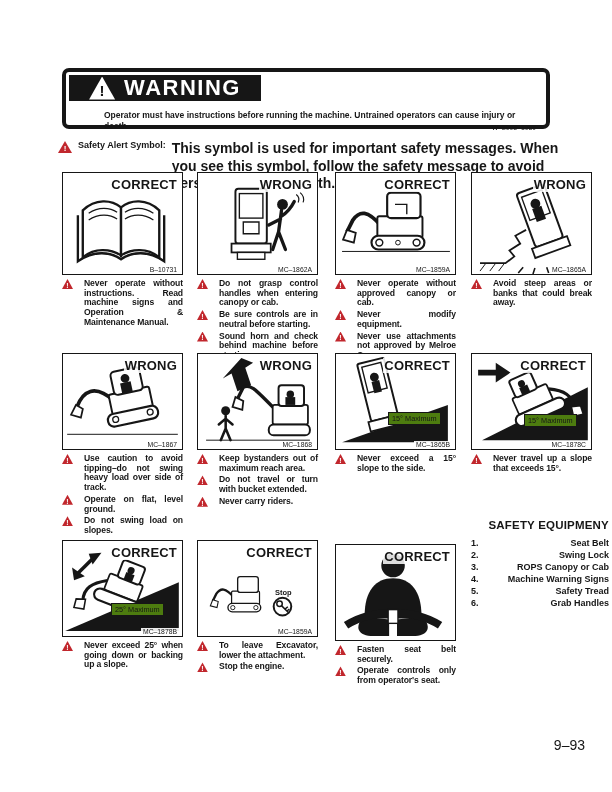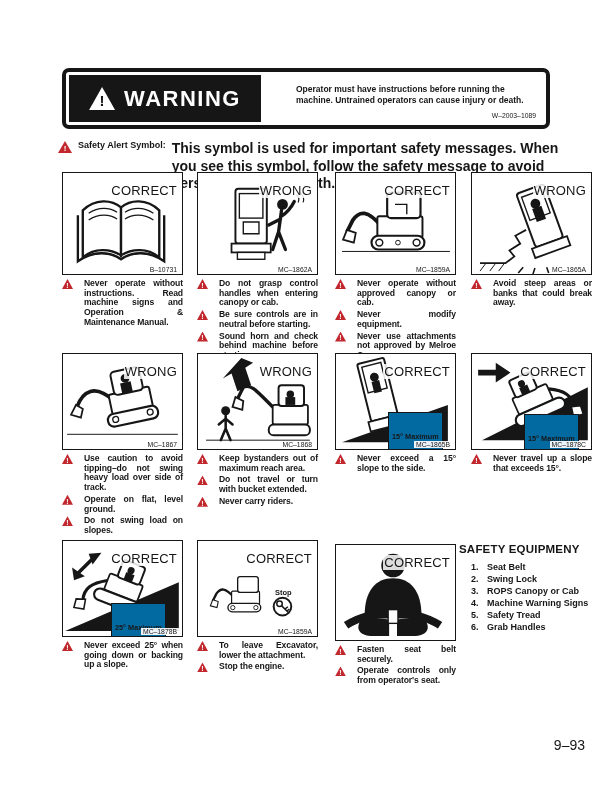--- a/index.html
+++ b/index.html
@@ -10,21 +10,21 @@
     font-family: "Liberation Sans", sans-serif; overflow: hidden;
   }
   .page-title {
     position: absolute; top: 34px; left: 0; right: 0;
     text-align: center; font-size: 20px; font-weight: bold; letter-spacing: .3px; margin-top: 34px;
   }
   
   .banner {
     position: absolute; left: 62px; top: 68px; width: 488px; height: 61px;
     border: 4px solid #161616; border-radius: 7px; background: #fff;
-    display: flex; padding: 3px;
+    display: flex; padding: 3px; flex-direction: column;
   }
   .banner-left {
     flex: none; width: 192px; background: #161616; color: #fff;
     display: flex; align-items: center; justify-content: center; gap: 9px;
   }
   .banner-word { font-size: 22px; font-weight: bold; letter-spacing: 1.5px; }
   .banner-right { flex: 1; position: relative; padding: 9px 8px 2px 13px; margin-left: 22px; }
   .banner-text { font-size: 8.5px; font-weight: bold; line-height: 1.3; }
   .banner-code { position: absolute; right: 7px; bottom: 3px; font-size: 6.8px; }
   
@@ -43,36 +43,36 @@
   .cap-tri::after { font-size: 7px; }
   
   .alert-line { position: absolute; left: 58px; top: 140px; width: 514px;
                 display: flex; gap: 6px; }
   .alert-label { flex: none; font-size: 9px; font-weight: bold; white-space: nowrap; }
   .alert-text { font-size: 14px; font-weight: bold; line-height: 1.25; }
   
   .cell { position: absolute; width: 121px; }
   .panel { position: relative; border: 1.6px solid #161616; background: #fff; overflow: hidden; }
   .h103 { height: 103px; } .h97 { height: 97px; }
-  .verdict { position: absolute; top: 10px; right: 4px; z-index: 3;
-             font-size: 13px; font-weight: normal; letter-spacing: .2px;
+  .verdict { position: absolute; top: 4px; right: 4px; z-index: 3;
+             font-size: 13px; font-weight: bold; letter-spacing: .2px;
              background: rgba(255,255,255,.85); padding: 0 1px; }
   .panel-code { position: absolute; right: 3px; bottom: 1px; z-index: 3;
                 font-size: 6.8px; background: rgba(255,255,255,.92); padding: 0 2px; }
   .art { position: absolute; inset: 0; }
   .art svg { width: 100%; height: 100%; display: block; }
-  .deg-box { position: absolute; z-index: 2; background: #0369a1; border: 1px solid #161616;
-             font-size: 7.3px; font-weight: bold; padding: 19px 3px; white-space: nowrap; }
+  .deg-box { position: absolute; z-index: 2; background: #4d7c0f; border: 1px solid #161616;
+             font-size: 7.3px; font-weight: normal; padding: 1px 3px; white-space: nowrap; }
   .stop-label { position: absolute; z-index: 2; font-size: 7.5px; font-weight: bold; }
   .caption { margin-top: 4px; display: flex; flex-direction: column; gap: 2px; }
   .cap-item { display: flex; gap: 11px; }
   .cap-text { font-size: 8.6px; font-weight: bold; line-height: 1.13;
               text-align: justify; letter-spacing: -0.1px; }
   
-  .safety-equip { position: absolute; left: 459px; top: 543px; width: 150px; }
+  .safety-equip { position: absolute; left: 459px; top: 519px; width: 150px; text-align: right; }
   .se-title { font-size: 11.5px; font-weight: bold; letter-spacing: .2px; }
   .se-list { margin: 7px 0 0 22px; }
   .se-list li { font-size: 9px; font-weight: bold; line-height: 1.33; padding-left: 6px; }
   .page-num { position: absolute; right: 27px; top: 737px; font-size: 14px; }
   svg .ln { stroke: #161616; fill: none; }
   svg .fl { fill: #161616; stroke: none; }
   svg .wh { fill: #fff; stroke: #161616; }
 </style>
 </head>
 <body>

